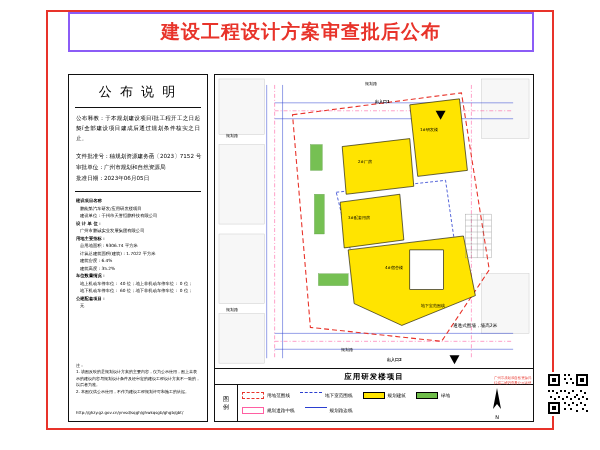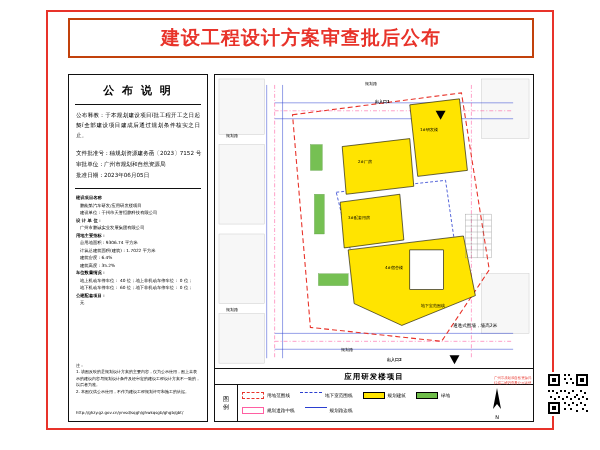--- a/index.html
+++ b/index.html
@@ -27,24 +27,24 @@
     width: 508px;
     height: 420px;
     border: 2px solid #e8332a;
     box-sizing: border-box;
     background: #ffffff;
   }
   
   .title-bar {
     position: absolute;
     left: 20px;
-    top: 6px;
+    top: 0;
     width: 466px;
     height: 40px;
-    border: 2px solid #c2410c;
+    border: 2px solid #8b5cf6;
     box-sizing: border-box;
     display: flex;
     align-items: center;
     justify-content: center;
   }
   .title-text {
     color: #e8332a;
     font-size: 19px;
     font-weight: bold;
     letter-spacing: 1px;
@@ -56,22 +56,22 @@
     left: 20px;
     top: 62px;
     width: 140px;
     height: 348px;
     border: 1px solid #111;
     box-sizing: border-box;
     background: #fff;
   }
   .left-title {
     text-align: center;
-    font-size: 11px;
-    font-weight: bold;
+    font-size: 13px;
+    font-weight: normal;
     margin-top: 8px;
     letter-spacing: 2px;
     color: #000;
   }
   .left-sep {
     margin: 6px 6px 0 6px;
     border-top: 1px solid #111;
   }
   .notice {
     margin: 6px 7px 0 7px;

